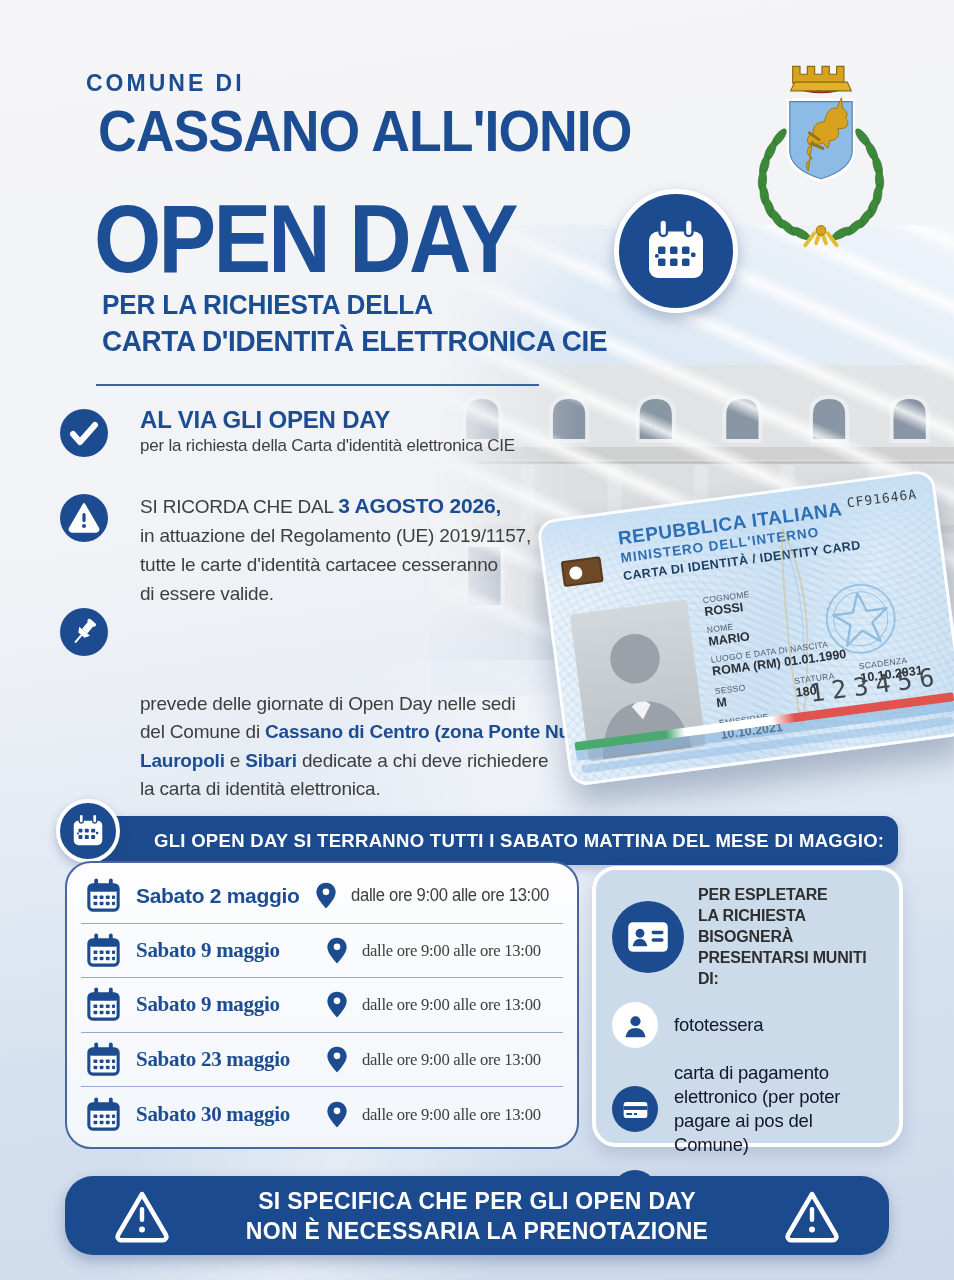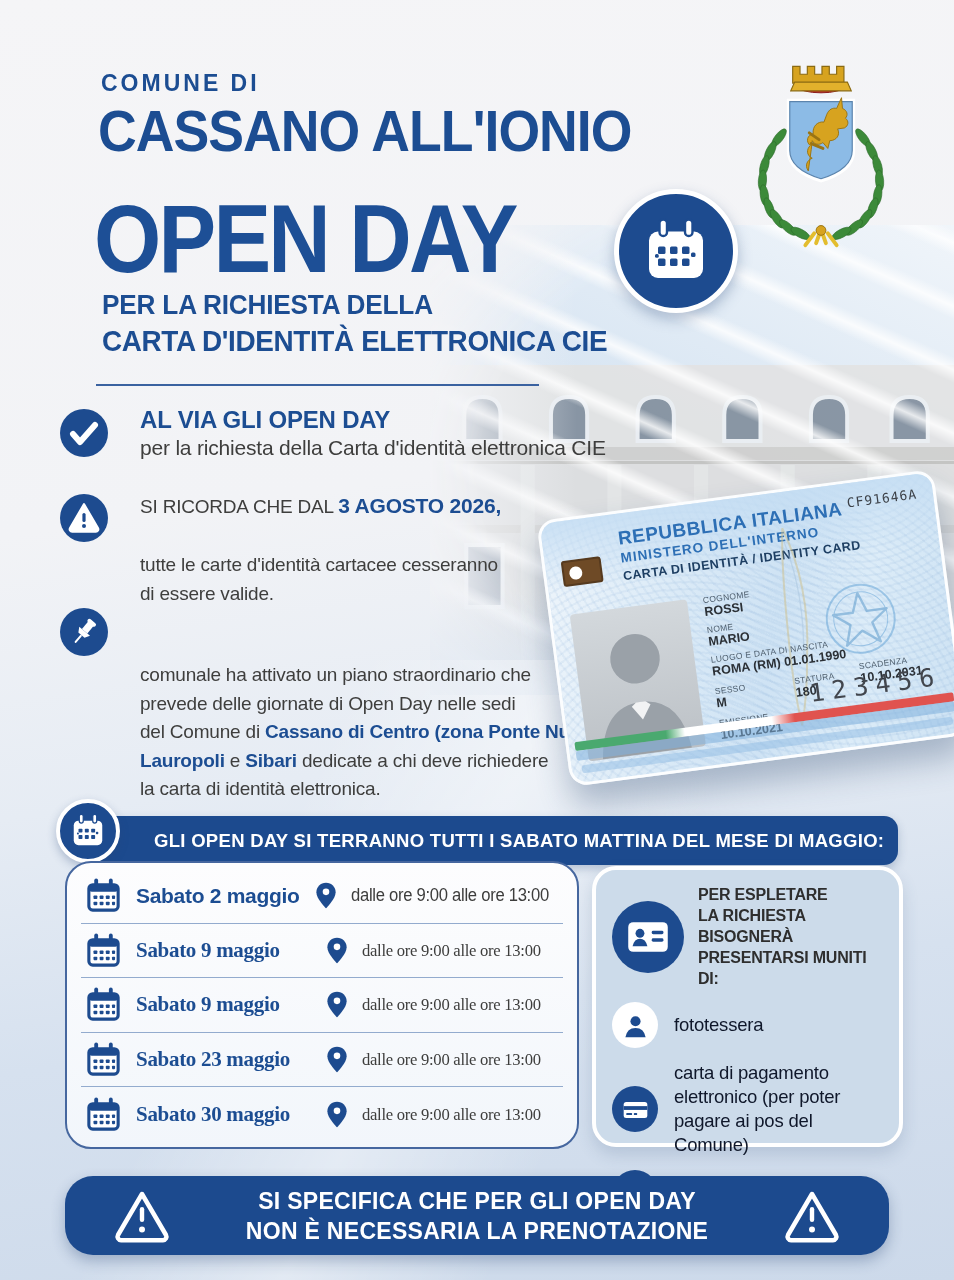--- a/index.html
+++ b/index.html
@@ -18,39 +18,39 @@
   .scene svg.building { position:absolute; left:0; bottom:0; width:524px; height:330px; opacity:.88; }
   .scene-fade-l { position:absolute; inset:0; background:linear-gradient(90deg,#f2f3f6 0%, rgba(242,243,246,0) 28%); }
   .scene-fade-b { position:absolute; inset:0; background:linear-gradient(0deg, rgba(214,225,239,.9) 0%, rgba(214,225,239,0) 22%); }
   .sweep-bottom { position:absolute; left:-180px; top:660px; width:1300px; height:640px; pointer-events:none;
     background:linear-gradient(115deg, rgba(255,255,255,0) 34%, rgba(255,255,255,.4) 47%, rgba(255,255,255,0) 60%); }
 
   
   .crest { position:absolute; left:738px; top:44px; width:166px; height:205px; }
 
   
-  .eyebrow { position:absolute; left:101px; top:70px; font-size:23px; font-weight:700; letter-spacing:3px; color:#1c4d92; }
+  .eyebrow { position:absolute; left:86px; top:70px; font-size:23px; font-weight:700; letter-spacing:3px; color:#1c4d92; }
   .municipality { position:absolute; left:98px; top:98px; font-size:57px; font-weight:800; letter-spacing:-1px; color:#1c4d92;
     transform:scaleX(.94); transform-origin:left; white-space:nowrap; }
   .big-title { position:absolute; left:94px; top:184px; font-size:96px; font-weight:800; letter-spacing:-3px; color:#1d4f96;
     transform:scaleX(.90); transform-origin:left; white-space:nowrap; }
   .title-badge { position:absolute; left:614px; top:189px; width:124px; height:124px; border-radius:50%;
     background:#1d4b8f; border:5px solid #fff; box-shadow:0 6px 14px rgba(50,80,130,.35);
     display:flex; align-items:center; justify-content:center; }
   .title-badge svg { width:72px; height:72px; }
   .subtitle1 { position:absolute; left:102px; top:290px; font-size:27px; font-weight:800; color:#1c4d92; letter-spacing:-.2px; transform:scaleX(.97); transform-origin:left; white-space:nowrap;}
   .subtitle2 { position:absolute; left:102px; top:324px; font-size:30px; font-weight:800; color:#1c4d92; letter-spacing:-.4px; transform:scaleX(.93); transform-origin:left; white-space:nowrap;}
   .hdr-divider { position:absolute; left:96px; top:384px; width:443px; height:2px; background:#3a62a0; }
 
   
   .bullet-icon { position:absolute; width:48px; height:48px; }
   .bullet-icon svg { width:48px; height:48px; }
   .bi-1 { left:60px; top:409px; } .bi-2 { left:60px; top:494px; } .bi-3 { left:60px; top:608px; }
   .b1-title { position:absolute; left:140px; top:406px; font-size:24px; font-weight:800; color:#1c4d92; letter-spacing:-.2px; }
-  .b1-sub { position:absolute; left:140px; top:436px; font-size:21px; color:#3e3e3d; letter-spacing:-.2px; }
+  .b1-sub { position:absolute; left:140px; top:436px; font-size:17px; color:#3e3e3d; letter-spacing:-.2px; }
   .b2-text { position:absolute; left:140px; top:491px; font-size:19px; line-height:29px; color:#3e3e3d; letter-spacing:-.2px; }
   .b2-text .hl { font-size:21px; font-weight:800; color:#1c4d92; }
   .b3-text { position:absolute; left:140px; top:604px; font-size:19px; line-height:28.5px; color:#3e3e3d; letter-spacing:-.2px; }
   .b3-text b { font-weight:800; color:#1c4d92; }
 
   
   .idcard { position:absolute; left:552px; top:494px; width:400px; height:268px; transform:rotate(-7.5deg);
     border-radius:18px; border:3px solid rgba(255,255,255,.92);
     background:
       repeating-radial-gradient(circle at 28% 120%, rgba(110,155,205,.10) 0 2px, rgba(0,0,0,0) 2px 7px),
@@ -308,34 +308,34 @@
   <div class="b1-title">AL VIA GLI OPEN DAY</div>
   <div class="b1-sub">per la richiesta della Carta d'identità elettronica CIE</div>
 
   <div class="bullet-icon bi-2">
     <svg>
         <use href="#sym-warn-fill"></use>
       </svg>
   </div>
   <div class="b2-text">
     <span>SI RICORDA CHE DAL </span><span class="hl">3 AGOSTO 2026,</span><br>
-    <br>
+    <span>in attuazione del Regolamento (UE) 2019/1157,</span><br>
     <span>tutte le carte d'identità cartacee cesseranno</span><br>
     <span>di essere valide.</span>
   </div>
 
   <div class="bullet-icon bi-3">
     <svg>
         <use href="#sym-pushpin"></use>
       </svg>
   </div>
   <div class="b3-text">
     <br>
     <br>
-    <span>comunale ha attivato un piano straordinario che</span><br>
+    <br>
     <span>prevede delle giornate di Open Day nelle sedi</span><br>
     <span>del Comune di </span><b>Cassano di Centro (zona Ponte Nuovo),</b><br>
     <b>Lauropoli</b><span> e </span><b>Sibari</b><span> dedicate a chi deve richiedere</span><br>
     <span>la carta di identità elettronica.</span>
   </div>
 
   <div class="idcard">
     <div class="card-band"></div>
     <div class="card-flag">
         <i></i>

